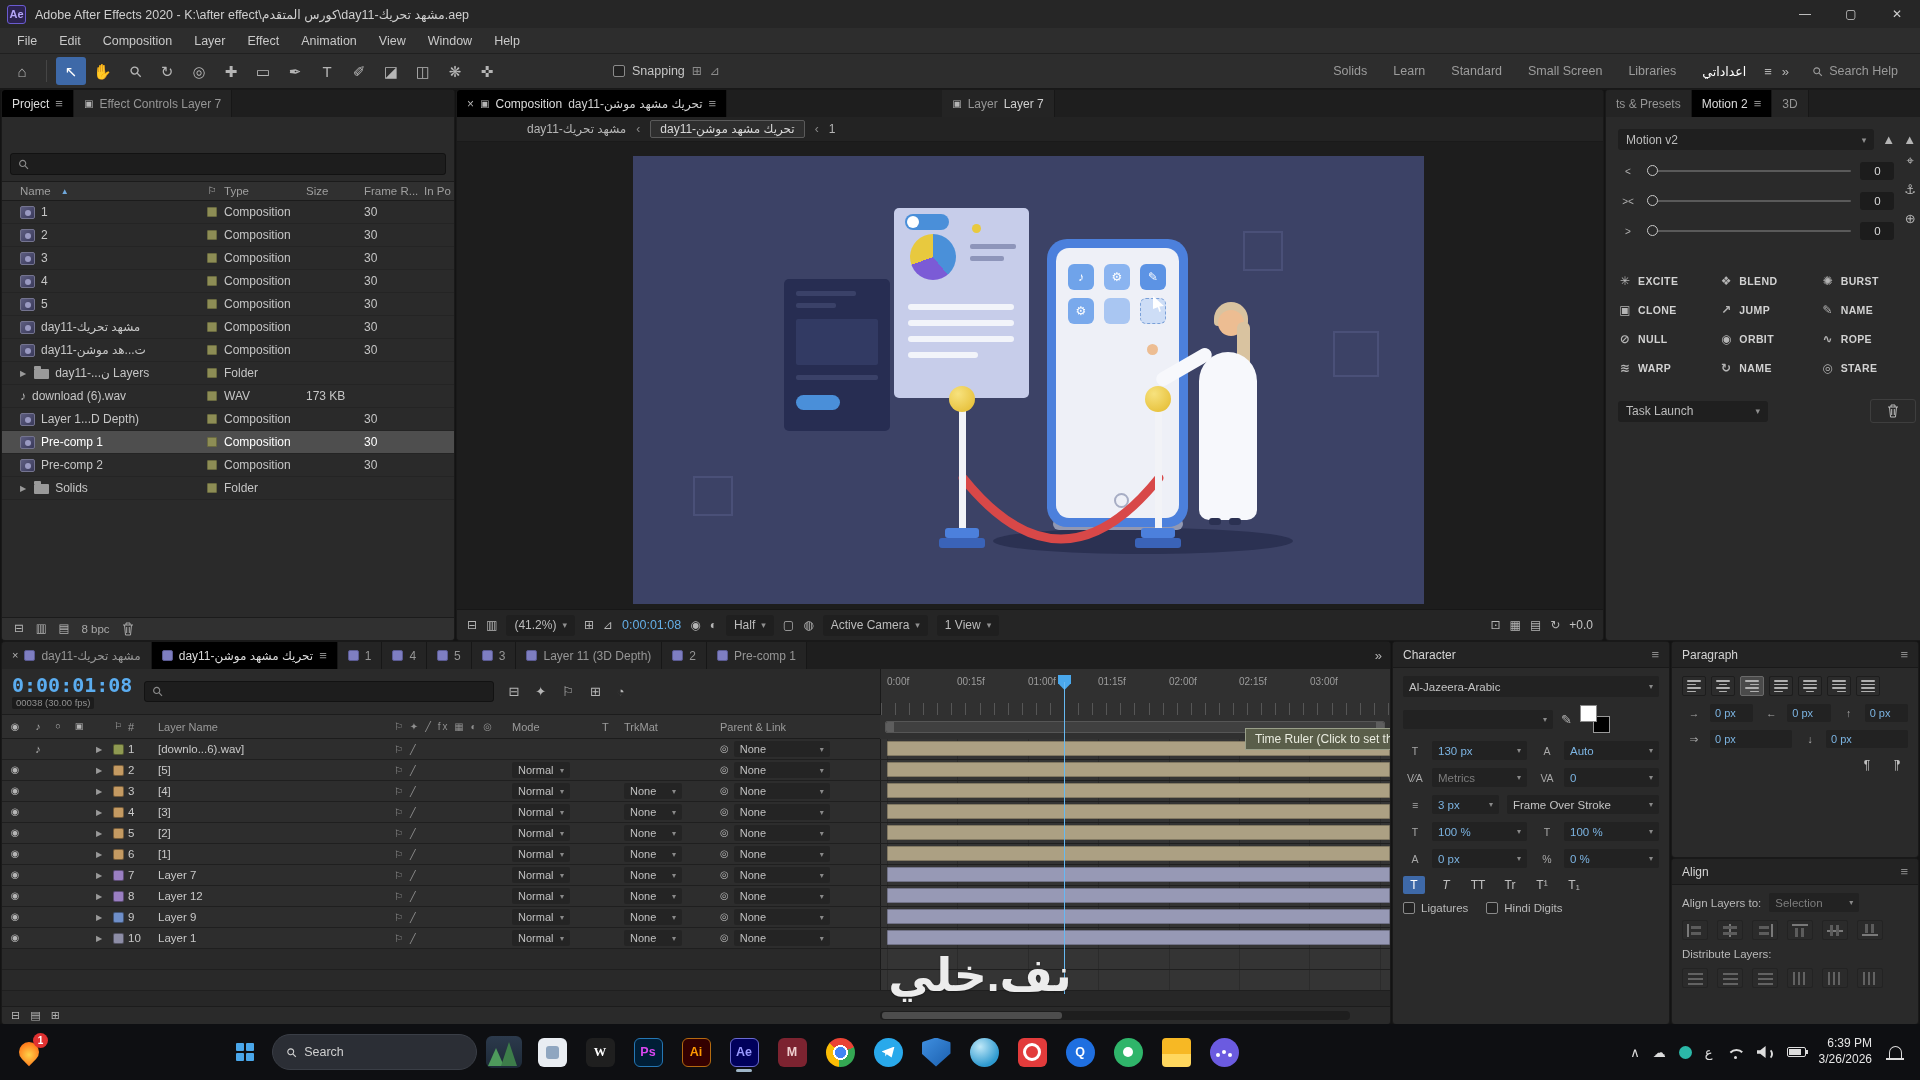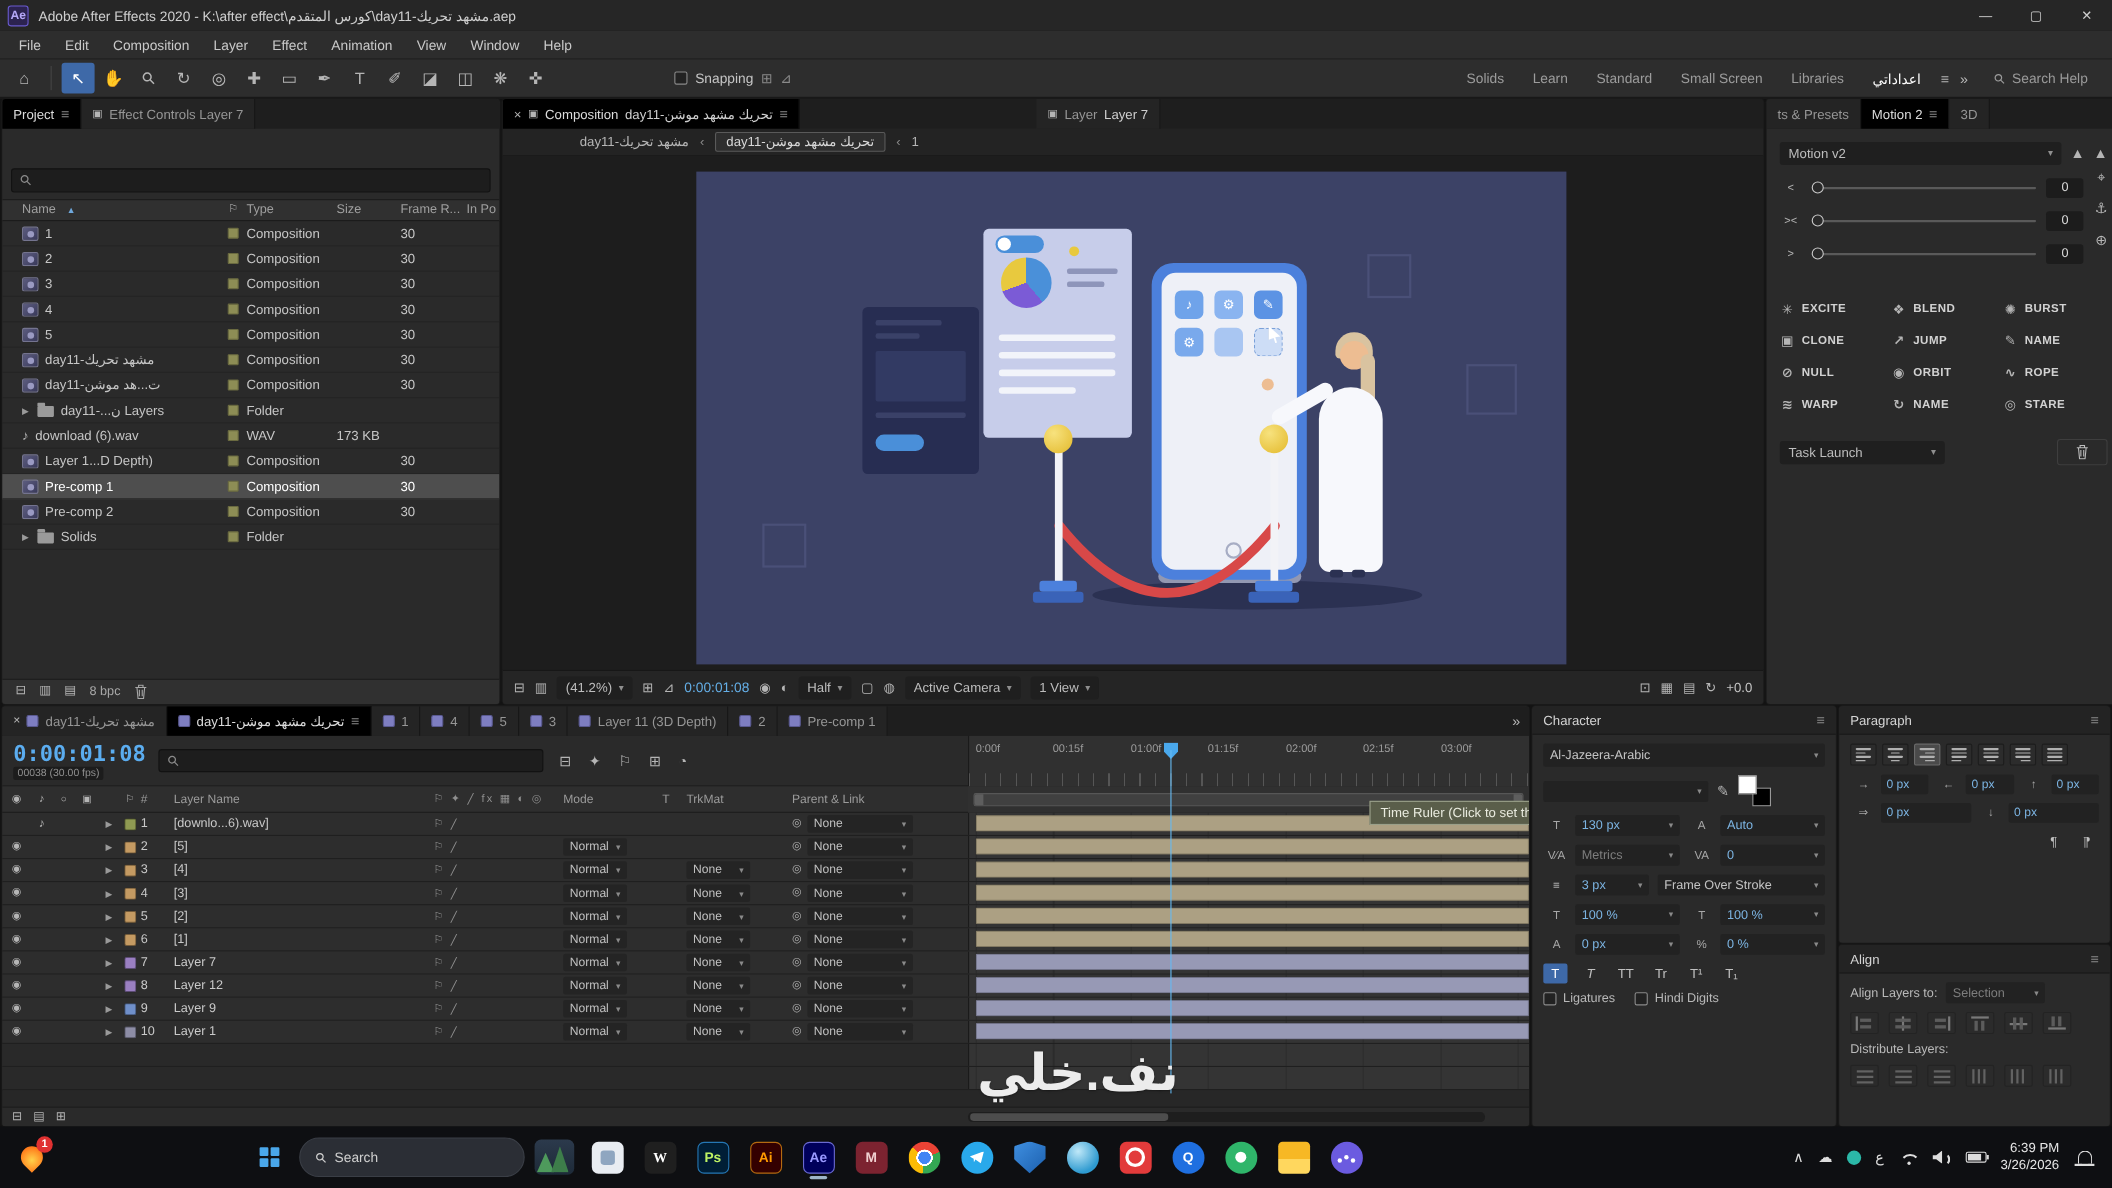--- a/index.html
+++ b/index.html
@@ -195,21 +195,21 @@
 .winlogo{display:grid;grid-template-columns:8px 8px;grid-template-rows:8px 8px;gap:2px}
 .winlogo b{background:#4aa7ea;border-radius:1px}
 .tb-search{width:205px;height:36px;border-radius:18px;background:#2b2e35;border:1px solid #3a3e46;display:flex;align-items:center;gap:8px;padding:0 14px;color:#cfcfcf;font-size:12.5px;flex:none}
 .trees{width:36px;height:32px;border-radius:6px;background:linear-gradient(#2c3a4c,#1d2a38);position:relative;overflow:hidden;display:block}
 .trees b{position:absolute;bottom:2px;width:16px;height:18px;background:#4e9a5c;clip-path:polygon(50% 0,100% 100%,0 100%)}
 .trees b:first-child{left:2px}
 .trees b:last-child{left:15px;height:24px;background:#3d7d4a}
 .appsq{width:29px;height:29px;border-radius:6px;display:flex;align-items:center;justify-content:center;font-weight:bold;font-size:12.5px}
 .ap-photos .appsq{background:#e9edf2}.ap-photos .appsq::after{content:"";width:13px;height:13px;background:#8fa6c0;border-radius:3px}
 .ap-wikipedia .appsq{background:#1f1f1f;color:#fff;font-family:"Liberation Serif",serif}
-.ap-photoshop .appsq{background:#001e36;color:#bef264;border:1px solid #2577b4}
+.ap-photoshop .appsq{background:#001e36;color:#d946ef;border:1px solid #2577b4}
 .ap-illustrator .appsq{background:#330000;color:#ff9a00;border:1px solid #b46a10}
 .ap-after-effects .appsq{background:#00005b;color:#9999ff;border:1px solid #6a6ad0}
 .ap-m-app .appsq{background:#7c2330;color:#f0d0d0}
 .ap-chrome .appsq{background:radial-gradient(circle,#4285f4 0 27%,#fff 28% 36%,transparent 37%),conic-gradient(from -50deg,#ea4335 0 33%,#34a853 0 66%,#fbbc05 0 100%);border-radius:50%}
 .ap-telegram .appsq{background:#29a9eb;border-radius:50%}
 .ap-telegram .appsq::after{content:"";width:13px;height:11px;background:#fff;clip-path:polygon(0 45%,100% 0,78% 100%,40% 70%,30% 92%,28% 62%)}
 .ap-defender .appsq{background:linear-gradient(135deg,#3f8fe0,#1b5fae);clip-path:polygon(50% 0,100% 16%,100% 55%,50% 100%,0 55%,0 16%)}
 .ap-globe .appsq{background:radial-gradient(circle at 35% 30%,#bfe8f8,#2e9ad0 70%);border-radius:50%}
 .ap-recorder .appsq{background:#e23b3b}.ap-recorder .appsq::after{content:"";width:12px;height:12px;border:3px solid #fff;border-radius:50%}
 .ap-q-app .appsq{background:#1f6fe0;color:#fff;border-radius:50%}

